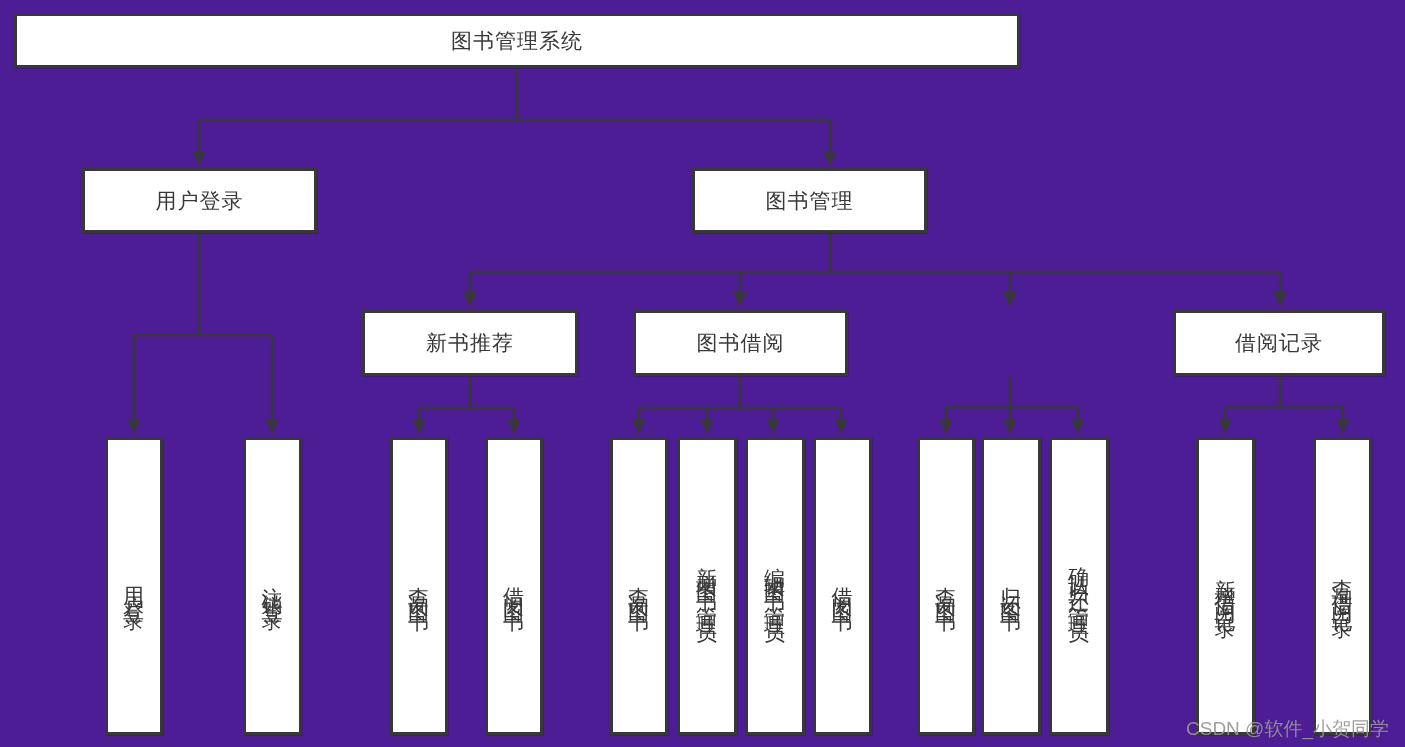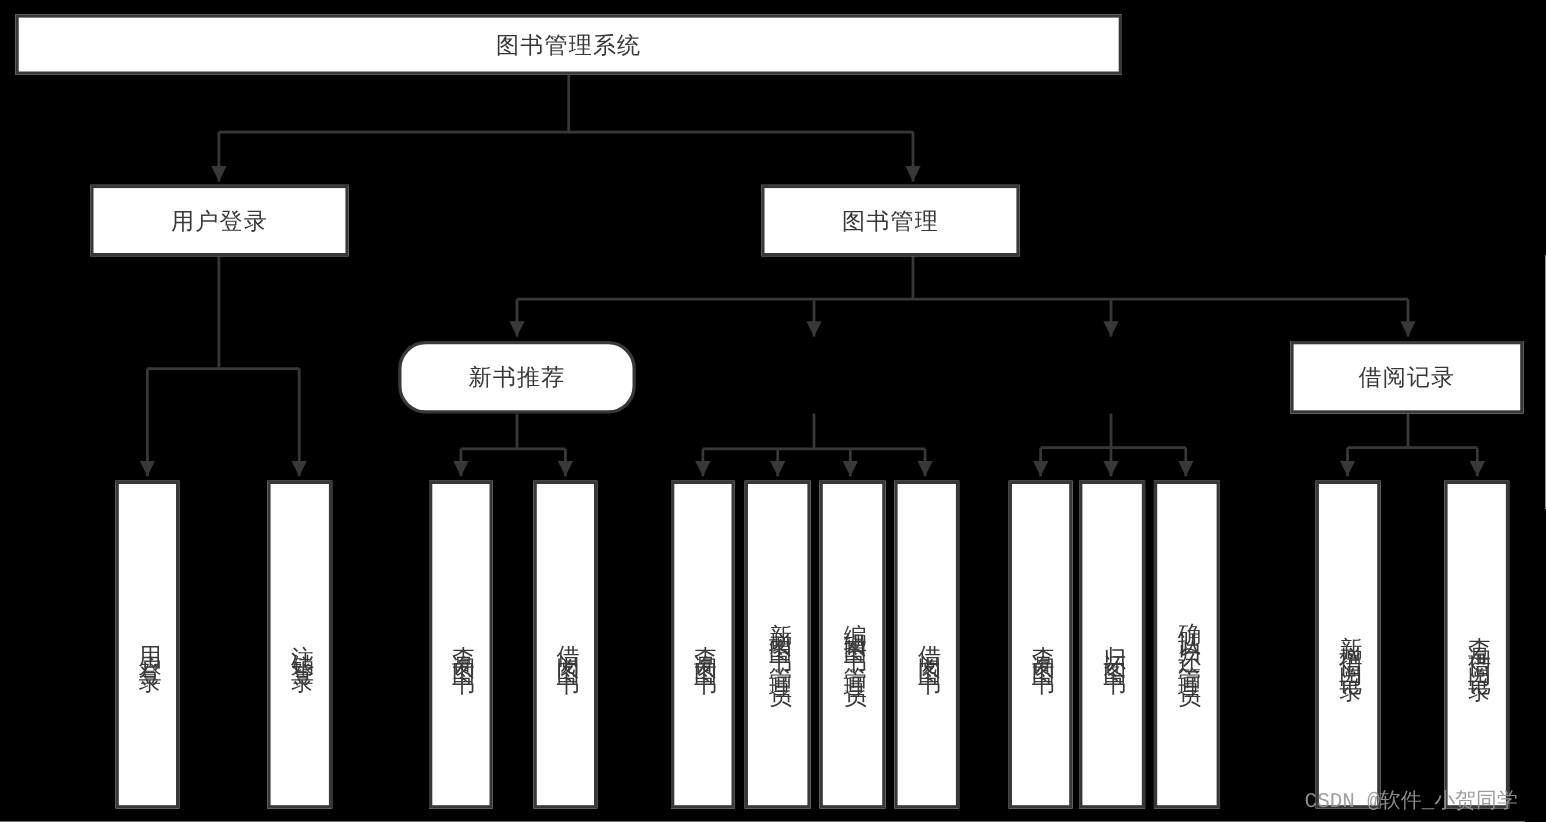--- a/index.html
+++ b/index.html
@@ -1,21 +1,21 @@
 <!DOCTYPE html>
 <html><head>
 <meta charset="utf-8">
 <style>
   html, body { margin: 0; padding: 0; background: #ffffff; }
   #canvas {
     position: relative;
     width: 1405px;
     height: 747px;
-    background: #000000;
-    font-family: Liberation Mono, monospace;
+    background: #4c1d95;
+    font-family: Liberation Sans, sans-serif;
     overflow: hidden;
   }
   #connectors {
     position: absolute;
     left: 0; top: 0;
     width: 1405px; height: 747px;
     z-index: 1;
   }
   .box {
     position: absolute;
@@ -105,21 +105,22 @@
       <path d="M1225,407 V433" marker-end="url(#arrow)"></path>
       <path d="M1343,407 V433" marker-end="url(#arrow)"></path>
     </g>
   </svg>
 
   <div class="box h-box" style="left:14px; top:13px; width:1006px; height:55px;">图书管理系统</div>
 
   <div class="box h-box" style="left:82px; top:168px; width:235px; height:65px;">用户登录</div>
   <div class="box h-box" style="left:692px; top:168px; width:235px; height:65px;">图书管理</div>
 
-  <div class="box h-box" style="left:362px; top:310px; width:216px; height:66px;border-radius:25px;">新书推荐</div>
+  <div class="box h-box" style="left:362px; top:310px; width:216px; height:66px;">新书推荐</div>
+  <div class="box h-box" style="left:633px; top:310px; width:215px; height:66px;">图书借阅</div>
   <div class="box h-box" style="left:1173px; top:310px; width:212px; height:66px;">借阅记录</div>
 
   <div class="box v-box" style="left:105px; top:437px; width:58px; height:298px;">用户登录</div>
   <div class="box v-box" style="left:243px; top:437px; width:59px; height:298px;">注销登录</div>
 
   <div class="box v-box" style="left:390px; top:437px; width:58px; height:298px;">查询图书</div>
   <div class="box v-box" style="left:485px; top:437px; width:58px; height:298px;">借阅图书</div>
 
   <div class="box v-box" style="left:610px; top:437px; width:58px; height:298px;">查询图书</div>
   <div class="box v-box" style="left:677px; top:437px; width:60px; height:298px;">新增图书（管理员）</div>

